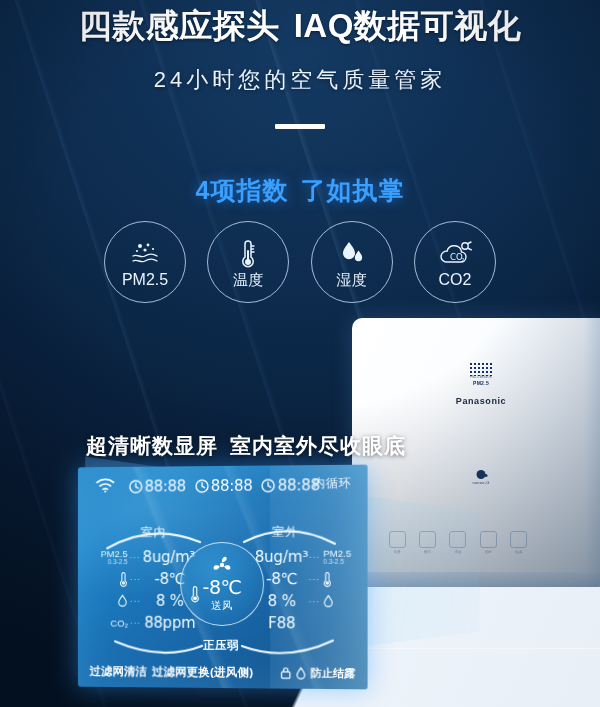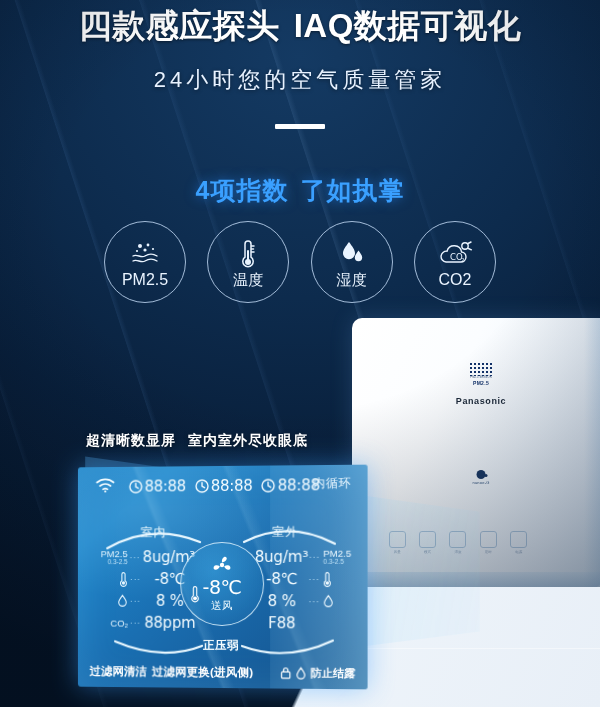--- a/index.html
+++ b/index.html
@@ -66,21 +66,21 @@
   }
   .icon-glyph{height:34px;display:flex;align-items:center;justify-content:center;margin-bottom:1px;}
   .icon-label{
     font-size:15px;color:#eaf4ff;letter-spacing:.3px;line-height:1;
   }
   .icon-label.lat{font-size:16px;letter-spacing:0;}
 
   
   .h4{
     position:absolute;top:432px;left:86px;
-    font-size:14px;font-weight:bold;color:#ffffff;letter-spacing:1px;
+    font-size:21px;font-weight:bold;color:#ffffff;letter-spacing:1px;
     text-shadow:0 1px 4px rgba(0,0,0,.5);white-space:nowrap;z-index:6;
   }
   .h4 .gap{display:inline-block;width:12px;}
 
   
   .unit{
     position:absolute;left:352px;top:318px;width:258px;height:270px;
     border-radius:10px 10px 14px 14px;
     background:linear-gradient(118deg,#ffffff 0%,#fbfdff 34%,#eef5fc 58%,#dfeaf6 80%,#cddff0 100%);
     box-shadow:0 0 22px rgba(120,190,255,.18);

